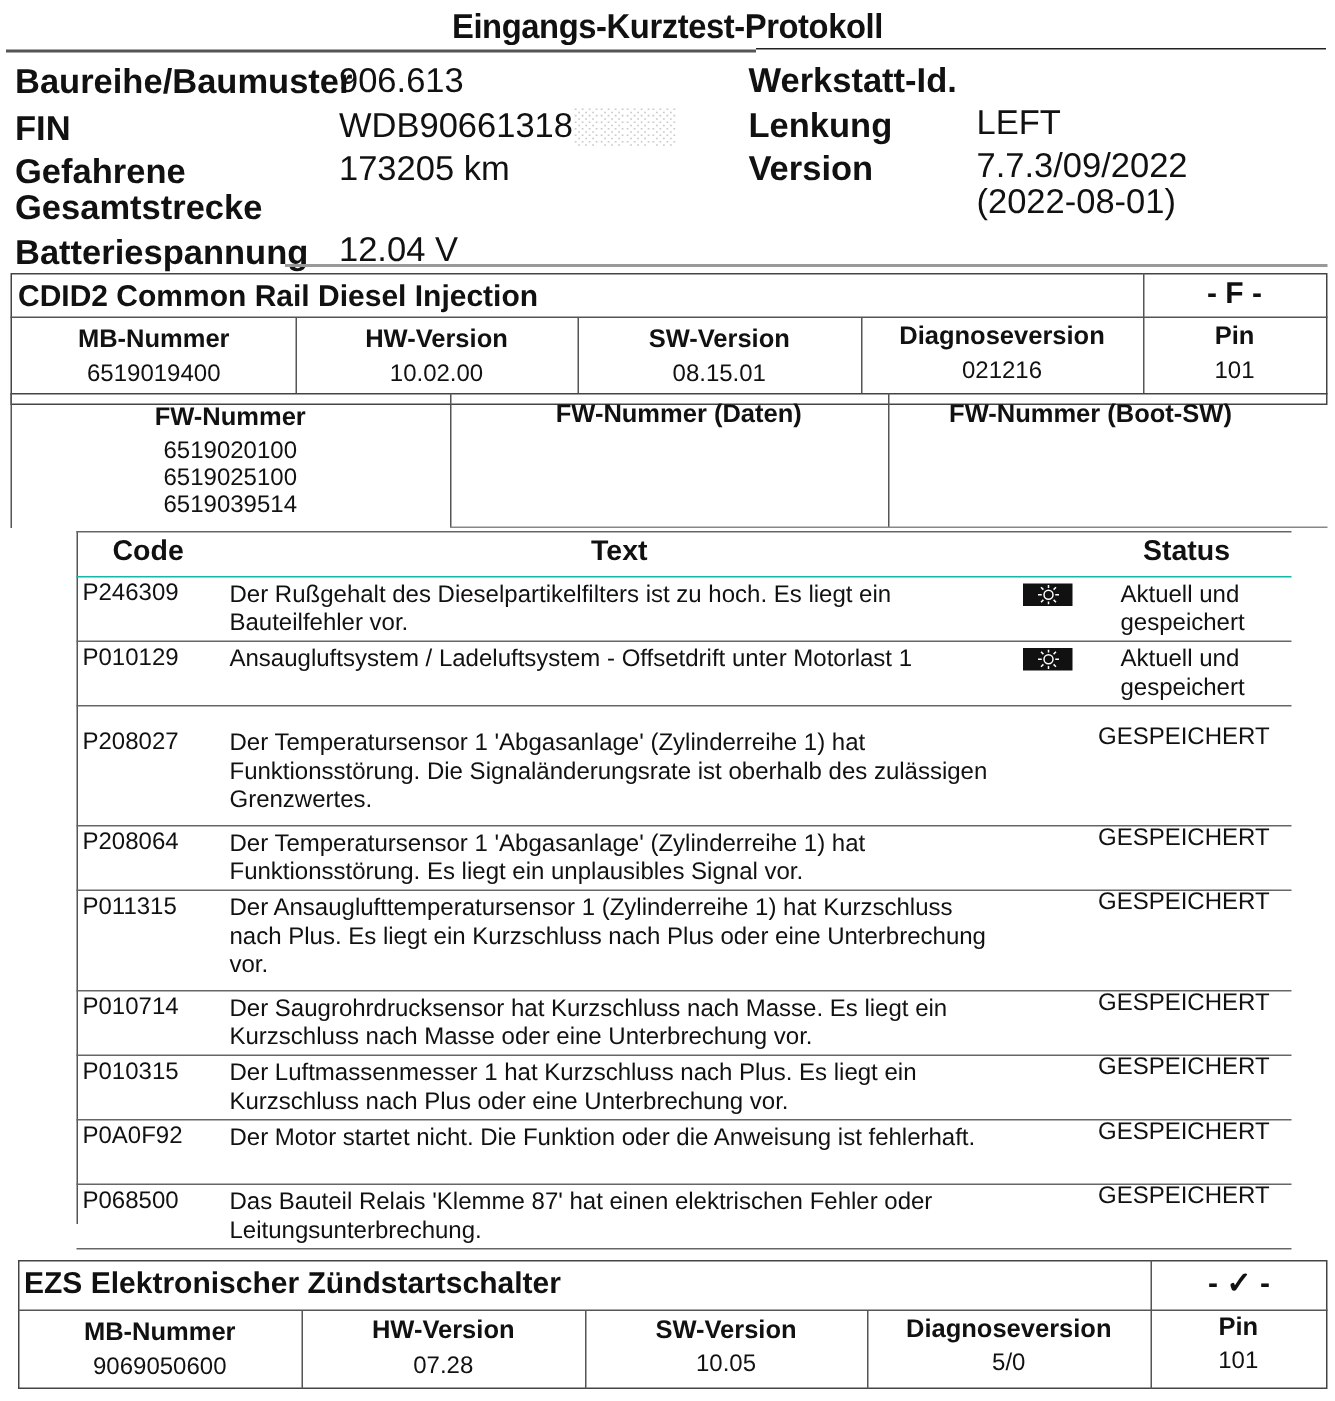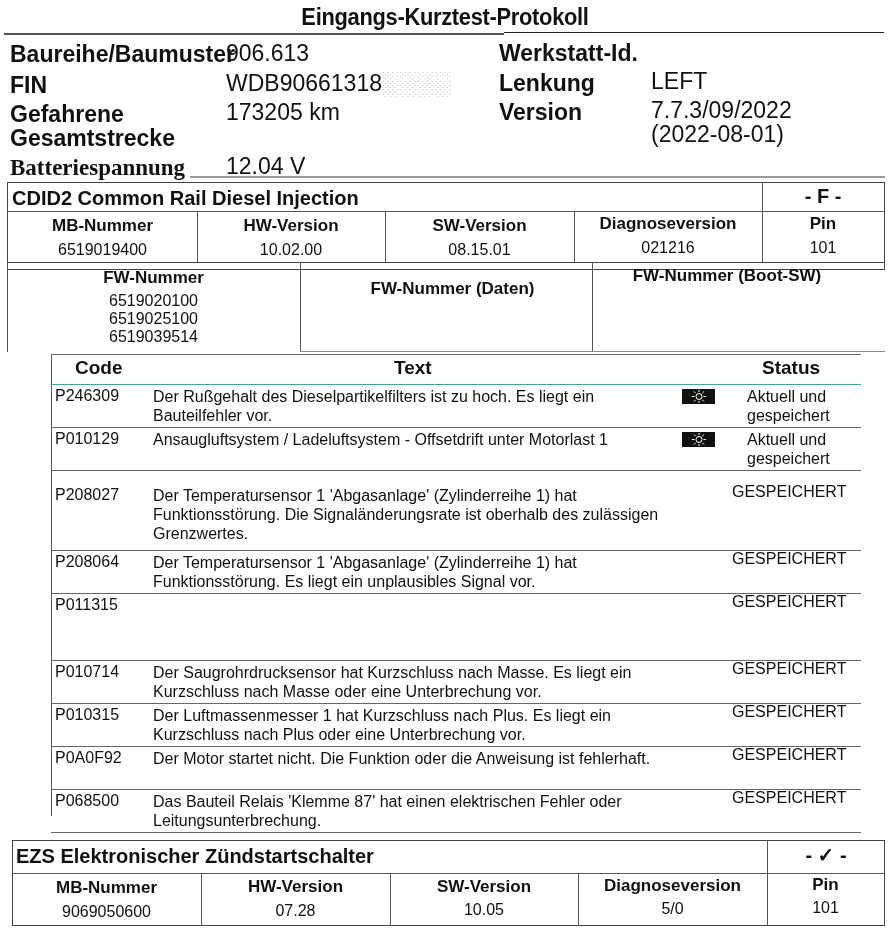--- a/index.html
+++ b/index.html
@@ -57,21 +57,21 @@
 
   <div class="hdr hdr-label" style="left:10px;top:72px;">FIN</div>
   <div class="hdr hdr-value" style="left:226px;top:70px;">
     <span>WDB90661318</span><span style="color:#ccc;letter-spacing:1px;">░░░░</span>
   </div>
 
   <div class="hdr hdr-label" style="left:10px;top:101px;">Gefahrene</div>
   <div class="hdr hdr-label" style="left:10px;top:125px;">Gesamtstrecke</div>
   <div class="hdr hdr-value" style="left:226px;top:99px;">173205 km</div>
 
-  <div class="hdr hdr-label" style="left:10px;top:155px;font-family:Liberation Serif, serif;">Batteriespannung</div>
+  <div class="hdr hdr-label" style="left:10px;top:155px;">Batteriespannung</div>
   <div class="hdr hdr-value" style="left:226px;top:153px;">12.04 V</div>
 
   <div class="hdr hdr-label" style="left:499px;top:40px;">Werkstatt-Id.</div>
   <div class="hdr hdr-value" style="left:651px;top:40px;"></div>
 
   <div class="hdr hdr-label" style="left:499px;top:70px;">Lenkung</div>
   <div class="hdr hdr-value" style="left:651px;top:68px;">LEFT</div>
 
   <div class="hdr hdr-label" style="left:499px;top:99px;">Version</div>
   <div class="hdr hdr-value" style="left:651px;top:97px;">7.7.3/09/2022</div>
@@ -104,21 +104,21 @@
   <div class="cell td" style="left:762px;top:239px;width:122px;">101</div>
 
   <div class="hline" style="left:7px;top:262px;width:878px;background:#444;"></div>
 
   <div class="vline" style="left:7px;top:262px;height:90px;"></div>
   <div class="vline" style="left:300px;top:262px;height:90px;"></div>
   <div class="vline" style="left:592px;top:262px;height:90px;"></div>
   <div class="hline" style="left:300px;top:351px;width:585px;background:#888;"></div>
 
   <div class="cell th" style="left:7px;top:268px;width:293px;">FW-Nummer</div>
-  <div class="cell th" style="left:300px;top:279px;width:292px;padding-left:13px;">FW-Nummer (Daten)</div>
+  <div class="cell th" style="left:300px;top:266px;width:292px;padding-left:13px;">FW-Nummer (Daten)</div>
   <div class="cell th" style="left:592px;top:266px;width:270px;">FW-Nummer (Boot-SW)</div>
 
   <div class="cell fw-list" style="left:7px;top:292px;width:293px;">
     <div>6519020100</div>
     <div>6519025100</div>
     <div>6519039514</div>
   </div>
 </div>
 
 <div class="dtc-left-border"></div>
@@ -175,20 +175,21 @@
         <div class="dtc-text">Der Temperatursensor 1 'Abgasanlage' (Zylinderreihe 1) hat Funktionsstörung. Die Signaländerungsrate ist oberhalb des zulässigen Grenzwertes.</div>
         <div class="dtc-status" style="left: 681px; top: -2px;">GESPEICHERT</div>
       </div>
       <div class="dtc-row" style="height: 43px;">
         <div class="dtc-code">P208064</div>
         <div class="dtc-text">Der Temperatursensor 1 'Abgasanlage' (Zylinderreihe 1) hat Funktionsstörung. Es liegt ein unplausibles Signal vor.</div>
         <div class="dtc-status" style="left: 681px; top: -2px;">GESPEICHERT</div>
       </div>
       <div class="dtc-row" style="height: 67px;">
         <div class="dtc-code">P011315</div>
+        <div class="dtc-text">Der Ansauglufttemperatursensor 1 (Zylinderreihe 1) hat Kurzschluss nach Plus. Es liegt ein Kurzschluss nach Plus oder eine Unterbrechung vor.</div>
         <div class="dtc-status" style="left: 681px; top: -2px;">GESPEICHERT</div>
       </div>
       <div class="dtc-row" style="height: 43px;">
         <div class="dtc-code">P010714</div>
         <div class="dtc-text">Der Saugrohrdrucksensor hat Kurzschluss nach Masse. Es liegt ein Kurzschluss nach Masse oder eine Unterbrechung vor.</div>
         <div class="dtc-status" style="left: 681px; top: -2px;">GESPEICHERT</div>
       </div>
       <div class="dtc-row" style="height: 43px;">
         <div class="dtc-code">P010315</div>
         <div class="dtc-text">Der Luftmassenmesser 1 hat Kurzschluss nach Plus. Es liegt ein Kurzschluss nach Plus oder eine Unterbrechung vor.</div>

